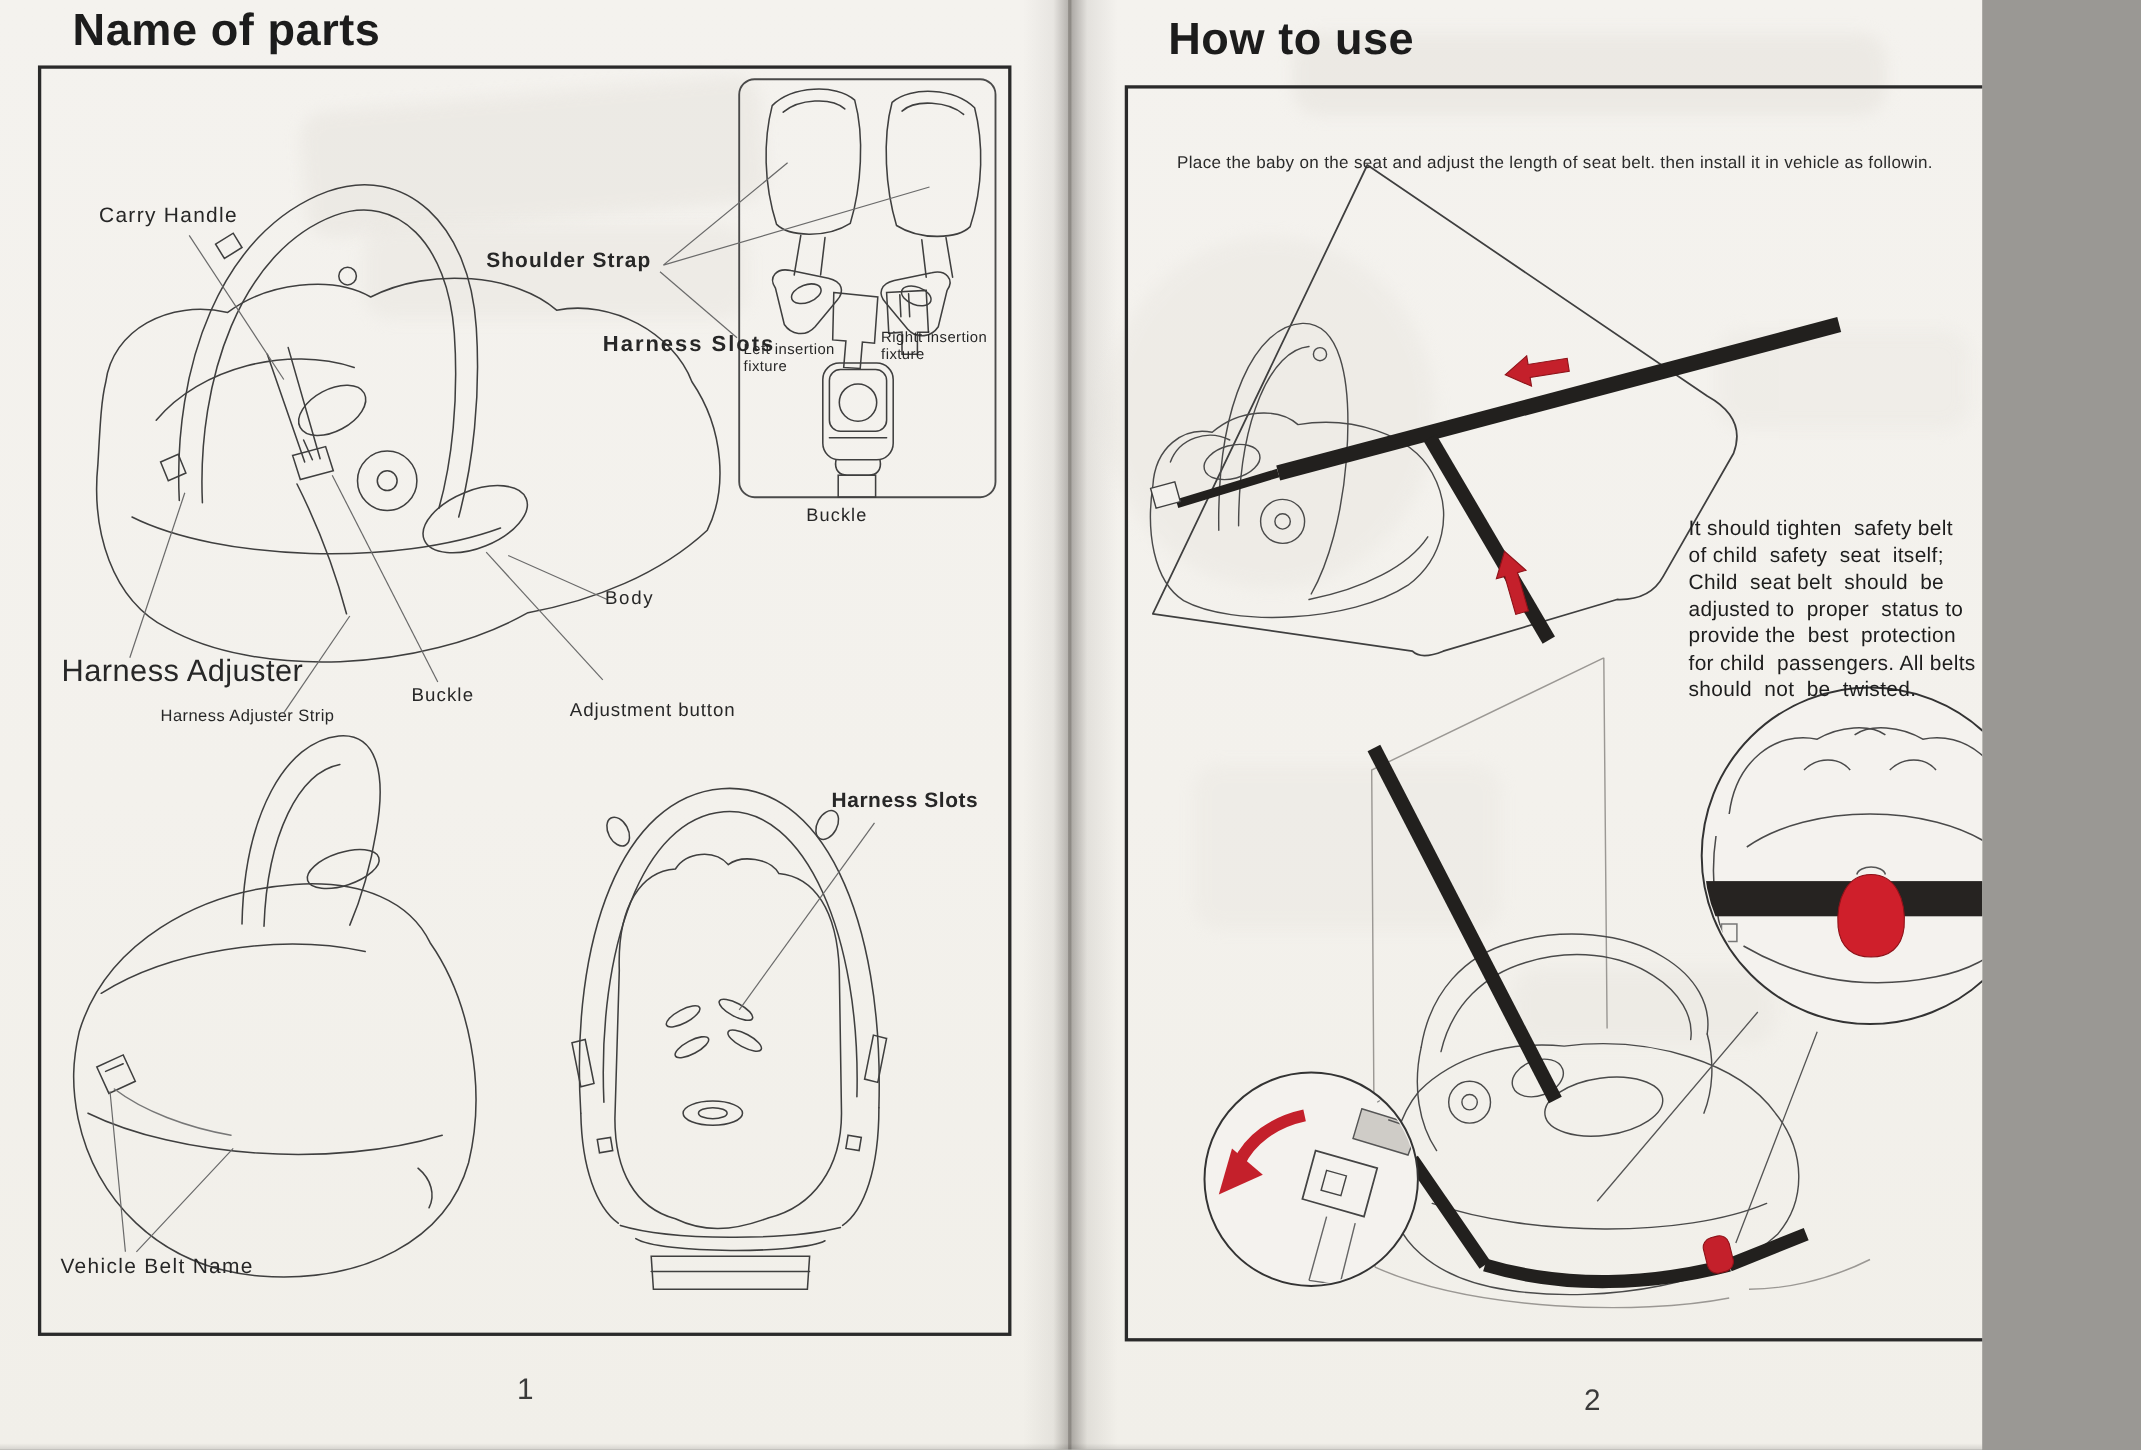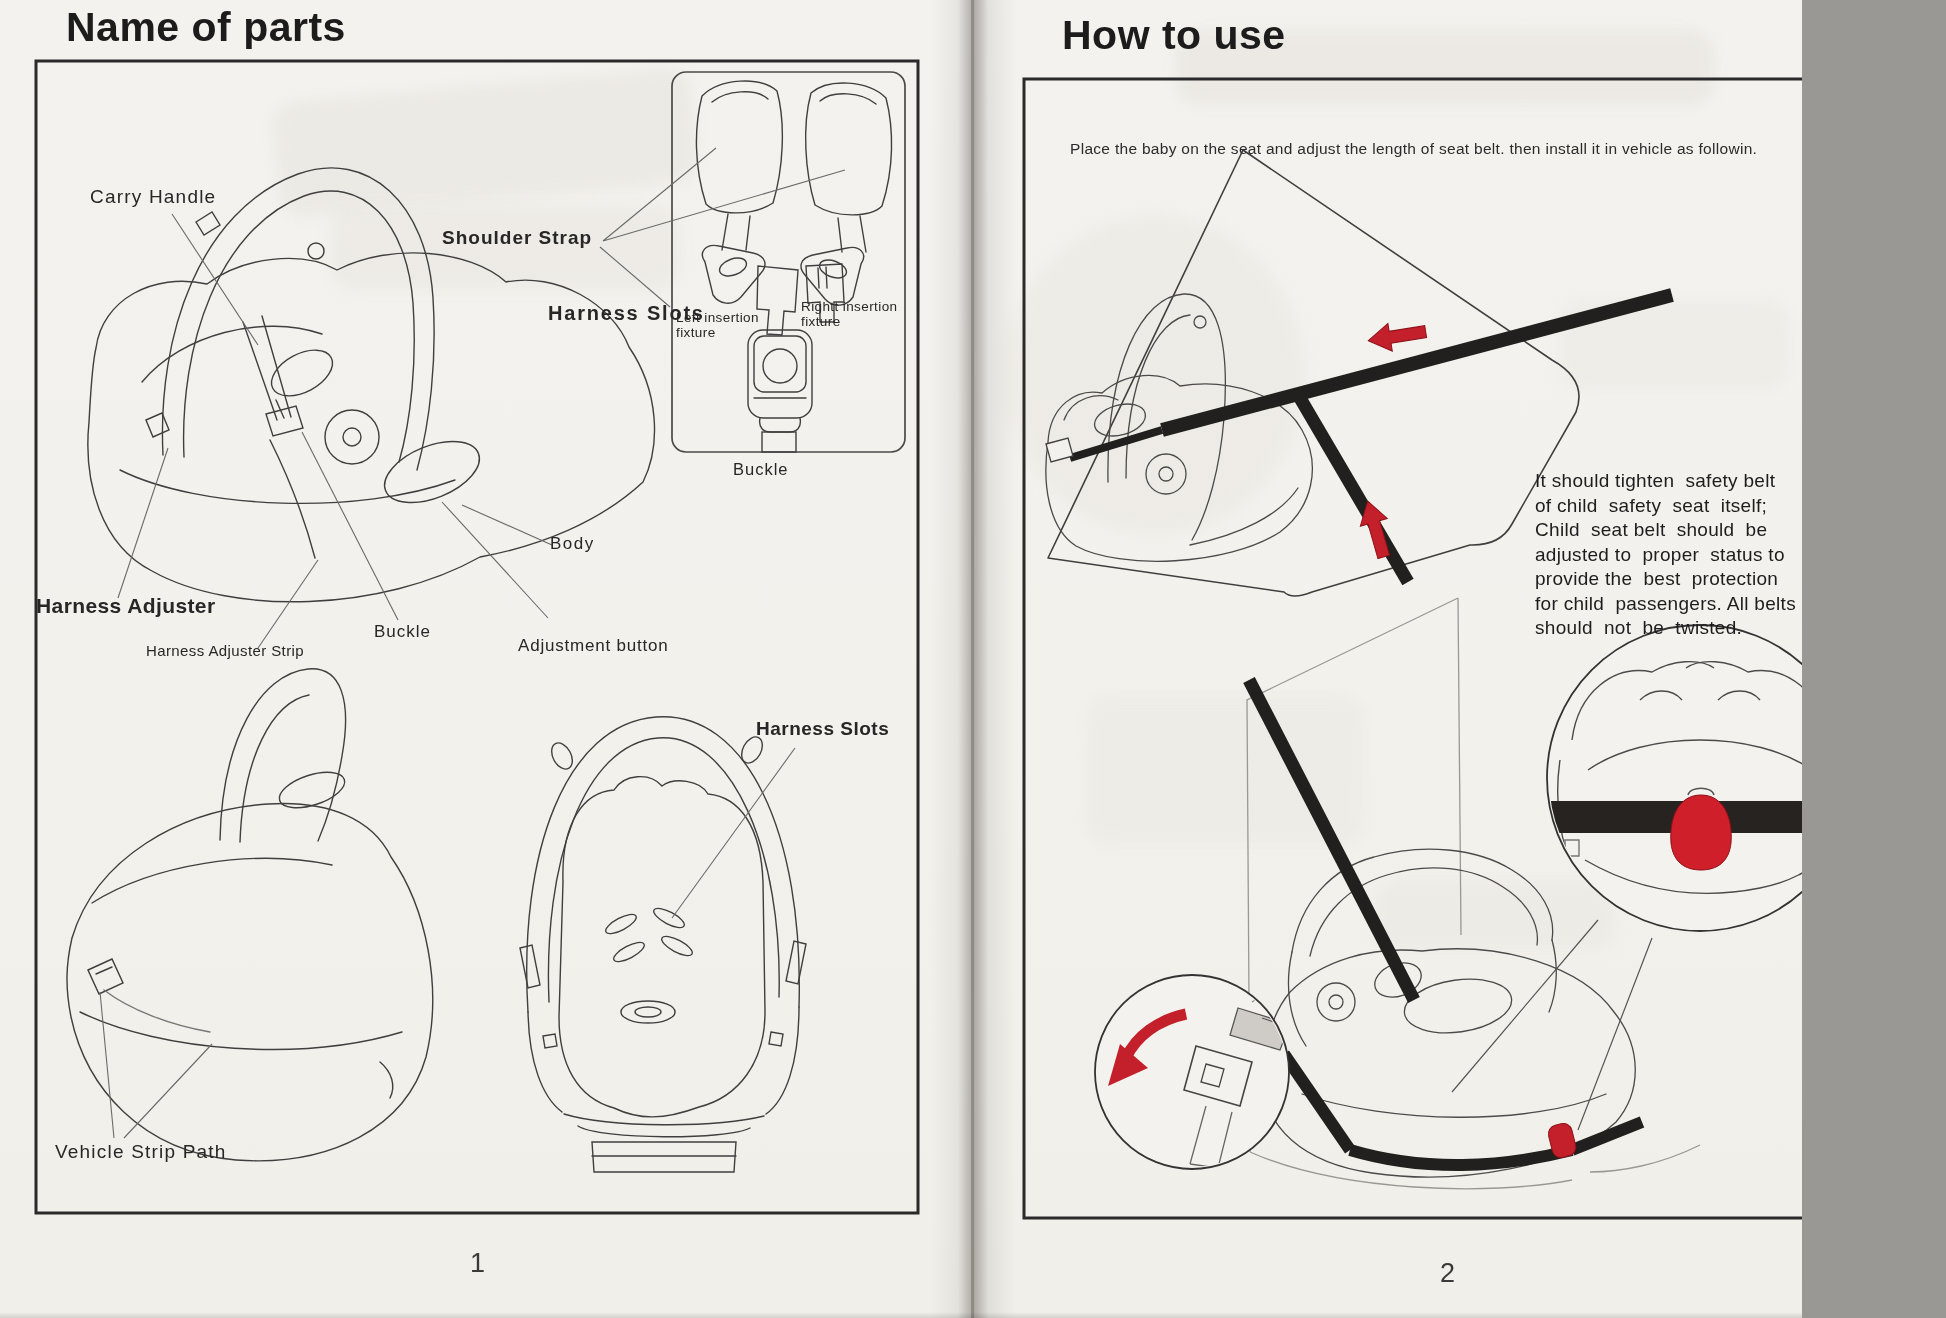--- a/index.html
+++ b/index.html
@@ -217,26 +217,26 @@
   <div class="title" style="left:66px;top:6px;">Name of parts</div>
   <div class="lbl" style="left:90px;top:186px;font-size:19px;letter-spacing:1.2px;">Carry Handle</div>
   <div class="lbl" style="left:442px;top:227px;font-size:19px;font-weight:600;letter-spacing:1px;">Shoulder Strap</div>
   <div class="lbl" style="left:548px;top:302px;font-size:20px;font-weight:600;letter-spacing:1.8px;">Harness Slots</div>
   <div class="lbl" style="left:676px;top:310px;font-size:13.5px;letter-spacing:0.4px;">Left insertion
 fixture</div>
   <div class="lbl" style="left:801px;top:299px;font-size:13.5px;letter-spacing:0.4px;">Rightt insertion
 fixture</div>
   <div class="lbl" style="left:733px;top:460px;font-size:16.5px;letter-spacing:1px;">Buckle</div>
   <div class="lbl" style="left:550px;top:534px;font-size:17px;letter-spacing:1.5px;">Body</div>
-  <div class="lbl" style="left:36px;top:594px;font-size:21px;font-weight:700;letter-spacing:0.4px;">Harness Adjuster</div>
+  <div class="lbl" style="left:56px;top:594px;font-size:28px;font-weight:400;letter-spacing:0.4px;">Harness Adjuster</div>
   <div class="lbl" style="left:374px;top:622px;font-size:17px;letter-spacing:1px;">Buckle</div>
   <div class="lbl" style="left:518px;top:620px;font-size:17px;letter-spacing:0.8px;margin-top:16px;">Adjustment button</div>
   <div class="lbl" style="left:146px;top:643px;font-size:15px;font-weight:400;letter-spacing:0.4px;">Harness Adjuster Strip</div>
   <div class="lbl" style="left:756px;top:718px;font-size:19px;font-weight:600;letter-spacing:0.5px;">Harness Slots</div>
-  <div class="lbl" style="left:55px;top:1141px;font-size:19px;letter-spacing:1.2px;">Vehicle Strip Path</div>
+  <div class="lbl" style="left:55px;top:1141px;font-size:19px;letter-spacing:1.2px;">Vehicle Belt Name</div>
   <div class="pagenum" style="left:470px;top:1248px;">1</div>
 
   <div class="title" style="left:1062px;top:14px;">How to use</div>
   <div class="intro" style="left:1070px;top:140px;text-align:center;">Place the baby on the seat and adjust the length of seat belt. then install it in vehicle as followin.</div>
   <div class="note" style="left:1535px;top:437px;width:300px;margin-top:32px;">It should tighten  safety belt
 of child  safety  seat  itself;
 Child  seat belt  should  be
 adjusted to  proper  status to
 provide the  best  protection
 for child  passengers. All belts

